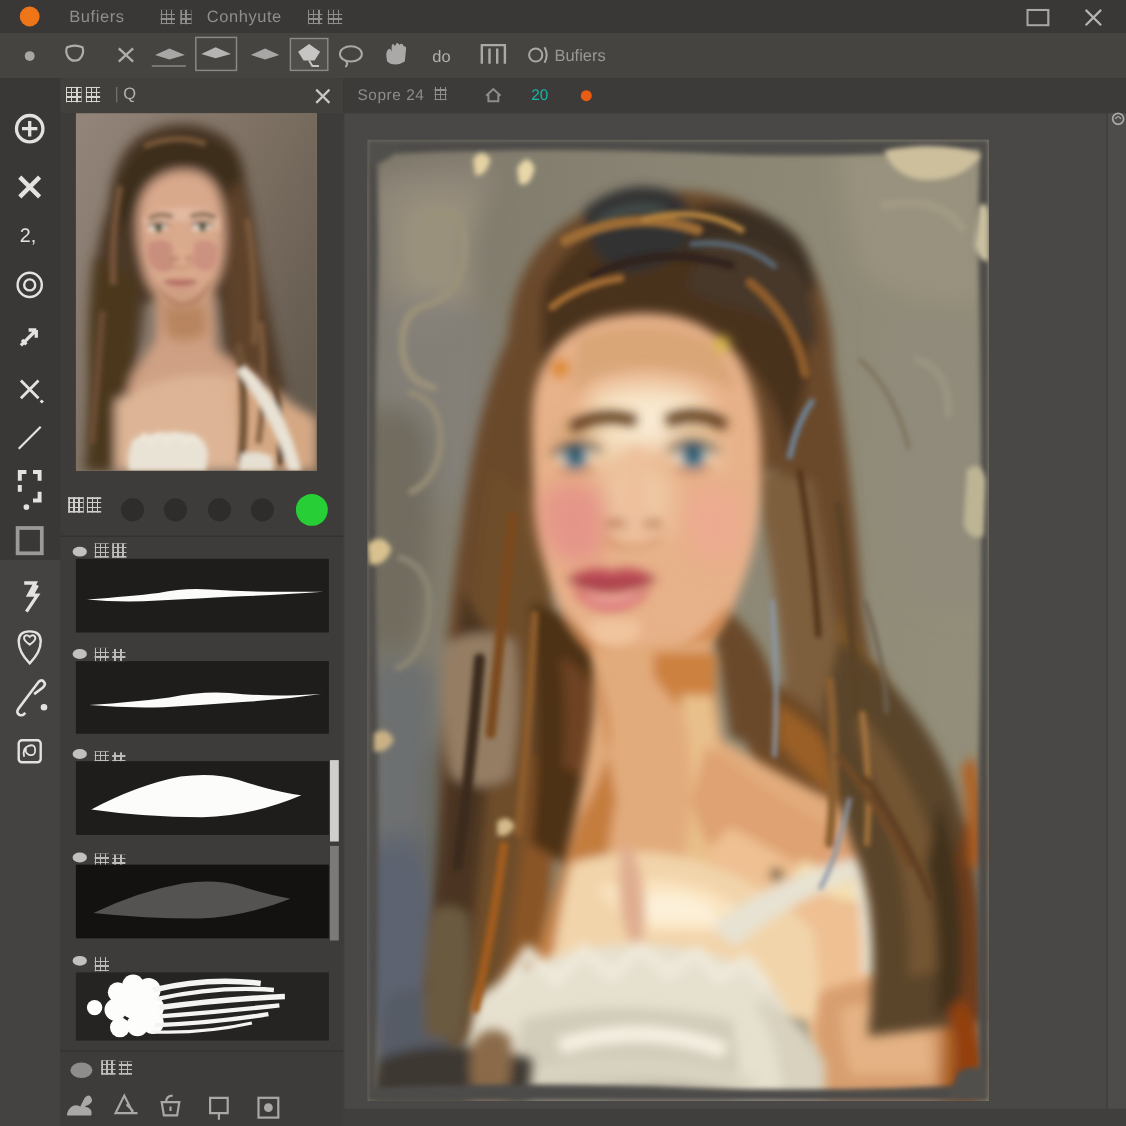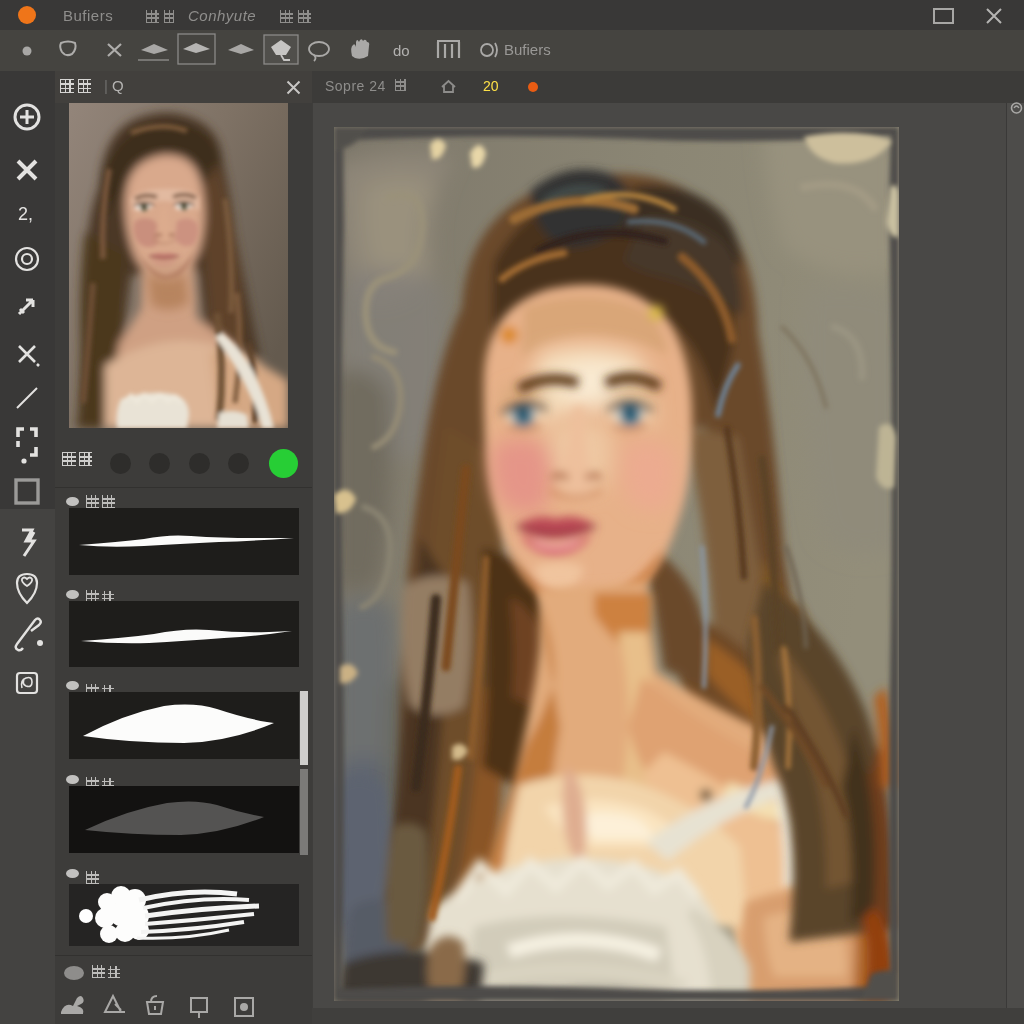--- a/index.html
+++ b/index.html
@@ -44,21 +44,21 @@
   #cbottom{left:312px;top:1008px;width:712px;height:16px;background:#403f3d;}
   #rline{left:1006px;top:103px;width:1px;height:921px;background:#3a3938;}
   svg{display:block;}
 </style>
 </head>
 <body>
   <div class="abs" id="titlebar"></div>
   <div class="abs" id="titledot"></div>
   <div class="abs menu" style="left:63px;">Bufiers</div>
   <div class="abs menu" style="left:146px;top:9px;"><span class="hz"></span>&nbsp;<span class="hz" style="width:10px;"></span></div>
-  <div class="abs menu" style="left:188px;font-style:italic;">Conhyute</div>
+  <div class="abs menu" style="left:188px;">Conhyute</div>
   <div class="abs menu" style="left:280px;top:9px;"><span class="hz"></span>&nbsp;<span class="hz"></span></div>
   <svg class="abs" style="left:933px;top:8px;" width="22" height="16" viewBox="0 0 22 16">
     <rect x="1" y="1" width="19" height="14" fill="none" stroke="#a8a7a5" stroke-width="2"></rect>
   </svg>
   <svg class="abs" style="left:984px;top:6px;" width="20" height="20" viewBox="0 0 20 20">
     <path d="M3 3 L17 17 M17 3 L3 17" stroke="#b5b4b2" stroke-width="2" fill="none"></path>
   </svg>
 
   <div class="abs" id="toolbar"></div>
   <svg class="abs" style="left:0;top:30px;" width="600" height="41" viewBox="0 0 600 41">
@@ -114,21 +114,21 @@
   <div class="abs" style="left:104px;top:77px;color:#716f6d;font-size:15px;">|</div>
   <div class="abs" style="left:112px;top:77px;color:#b5b4b2;font-size:15px;">Q</div>
   <svg class="abs" style="left:285px;top:79px;" width="17" height="17" viewBox="0 0 17 17">
     <path d="M2.5 2.5 L14.5 14.5 M14.5 2.5 L2.5 14.5" stroke="#c8c7c5" stroke-width="2" fill="none"></path>
   </svg>
   <div class="abs" id="chead"></div>
   <div class="abs" id="chead-title">Sopre 24&nbsp;&nbsp;<span class="hz" style="width:11px;height:12px;color:#8e8d8b;"></span></div>
   <svg class="abs" style="left:440px;top:79px;" width="17" height="15" viewBox="0 0 17 15">
     <path d="M2 8 L8.5 2 L15 8 M4 7 L4 13 L13 13 L13 7" stroke="#8e8d8b" stroke-width="1.8" fill="none"></path>
   </svg>
-  <div class="abs" style="left:483px;top:78px;color:#fde047;font-size:14px;">20</div>
+  <div class="abs" style="left:483px;top:78px;color:#14b8a6;font-size:14px;">20</div>
   <div class="abs" id="cheaddot"></div>
 
   <div class="abs" id="lpanel"></div>
 
   <div class="abs" id="photo" style="left:69px;top:103px;width:219px;height:325px;background:#8a7e6e;overflow:hidden;">
   <svg width="219" height="325" viewBox="0 0 219 325">
     <defs>
       <filter id="pb1" x="-30%" y="-30%" width="160%" height="160%">
           <feGaussianBlur stdDeviation="5"></feGaussianBlur>
         </filter>

